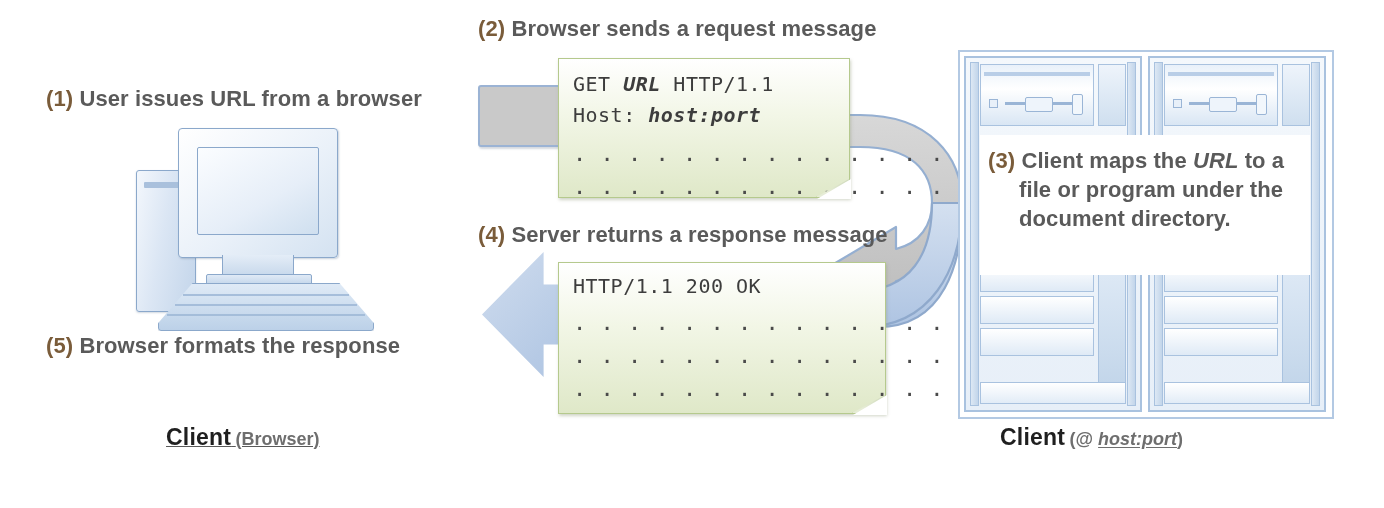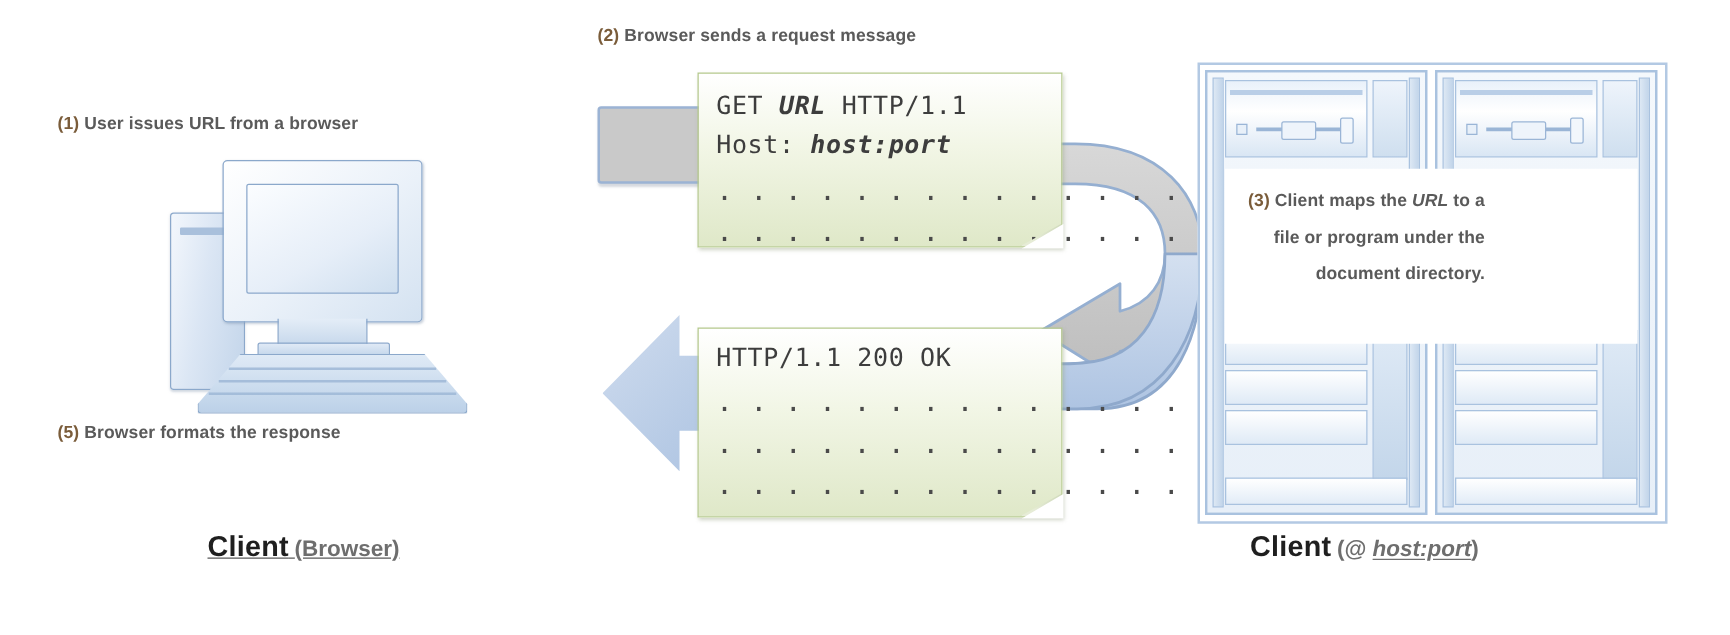--- a/index.html
+++ b/index.html
@@ -7,27 +7,26 @@
   body{
     width:1384px;height:508px;position:relative;overflow:hidden;
     font-family:"Liberation Sans","DejaVu Sans",sans-serif;
     color:#595959;
   }
   .stage{position:absolute;left:0;top:0;width:1384px;height:508px;}
 
   
   .step{
     position:absolute;
-    font-size:14px;
+    font-size:22px;
     line-height:29px;
     font-weight:bold;
     color:#5a5a5a;
     letter-spacing:.1px;
     white-space:nowrap;
-    text-align:right;
   }
   .step .num{color:#7a5c3a;}
   .step em{font-style:italic;}
   .indent{display:block;padding-left:31px;}
   .url-link{
     color:#5a5a5a;
     text-decoration:underline;
     text-underline-offset:3px;
   }
 
@@ -203,21 +202,21 @@
   .msgline em{font-style:italic;font-weight:bold;}
   .msgdots{
     font-family:"DejaVu Sans Mono","Liberation Mono",monospace;
     font-size:22px;
     line-height:33px;
     color:#4a4a4a;
     white-space:pre;
     letter-spacing:.5px;
   }
   #request-box{left:558px;top:58px;width:292px;height:140px;padding:10px 0 0 14px;box-sizing:border-box;}
-  #response-box{left:558px;top:262px;width:292px;height:152px;padding:8px 0 0 14px;box-sizing:border-box;}
+  #response-box{left:558px;top:262px;width:328px;height:152px;padding:8px 0 0 14px;box-sizing:border-box;}
 </style>
 </head>
 <body>
 
 <div class="stage">
 
   <div class="step" style="left:46px;top:56px;margin-top:28px;">
     <span class="num">(1)</span>
     <span>User issues URL from a browser</span>
   </div>
@@ -280,20 +279,24 @@
   </div>
 
   <div class="msgbox" id="request-box">
     <div class="msgline"><span>GET </span><em>URL</em><span> HTTP/1.1</span></div>
     <div class="msgline"><span>Host: </span><em>host:port</em></div>
     <div class="msgdots" style="margin-top:6px;">. . . . . . . . . . . . . . . .</div>
     <div class="msgdots">. . . . . . . . . . . . . . . .</div>
     <div class="fold"></div>
   </div>
 
+  <div class="step" style="left:478px;top:220px;">
+    <span class="num">(4)</span>
+    <span>Server returns a response message</span>
+  </div>
 
   <div id="response-arrow"></div>
 
   <div class="msgbox" id="response-box">
     <div class="msgline">HTTP/1.1 200 OK</div>
     <div class="msgdots" style="margin-top:4px;">. . . . . . . . . . . . . . .</div>
     <div class="msgdots">. . . . . . . . . . . . . . .</div>
     <div class="msgdots">. . . . . . . . . . . . . . .</div>
     <div class="fold"></div>
   </div>

